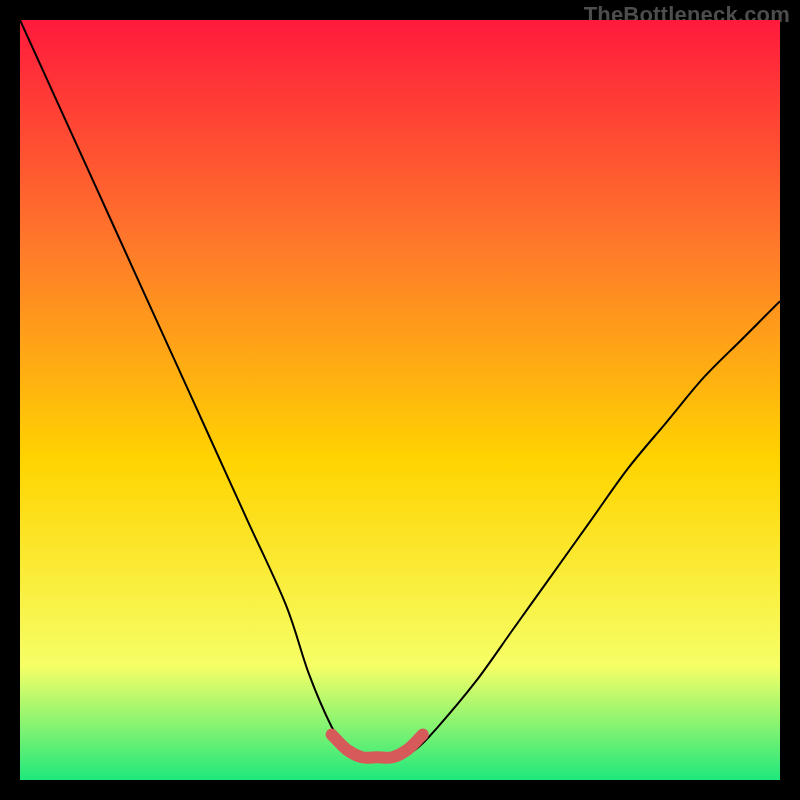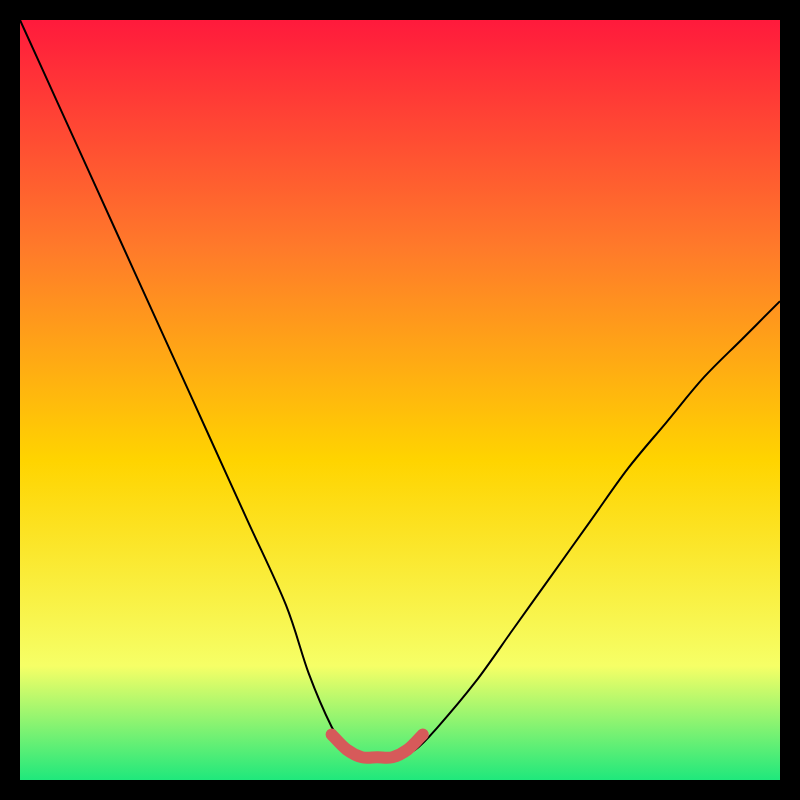--- a/index.html
+++ b/index.html
@@ -30,20 +30,21 @@
     color: #4d4d4d;
     font-size: 22px;
     font-weight: 600;
     letter-spacing: 0.2px;
   }
 </style>
 </head>
 <body>
 
 <div class="frame">
+  <div class="watermark">TheBottleneck.com</div>
   <svg class="plot" viewBox="0 0 760 760" preserveAspectRatio="none">
     <defs>
       <linearGradient id="bg" x1="0" y1="0" x2="0" y2="1">
         <stop offset="0" stop-color="#ff1a3c"></stop>
         <stop offset="0.30" stop-color="#ff7a2a"></stop>
         <stop offset="0.58" stop-color="#ffd400"></stop>
         <stop offset="0.85" stop-color="#f6ff66"></stop>
         <stop offset="1" stop-color="#1fe87c"></stop>
       </linearGradient>
     </defs>

